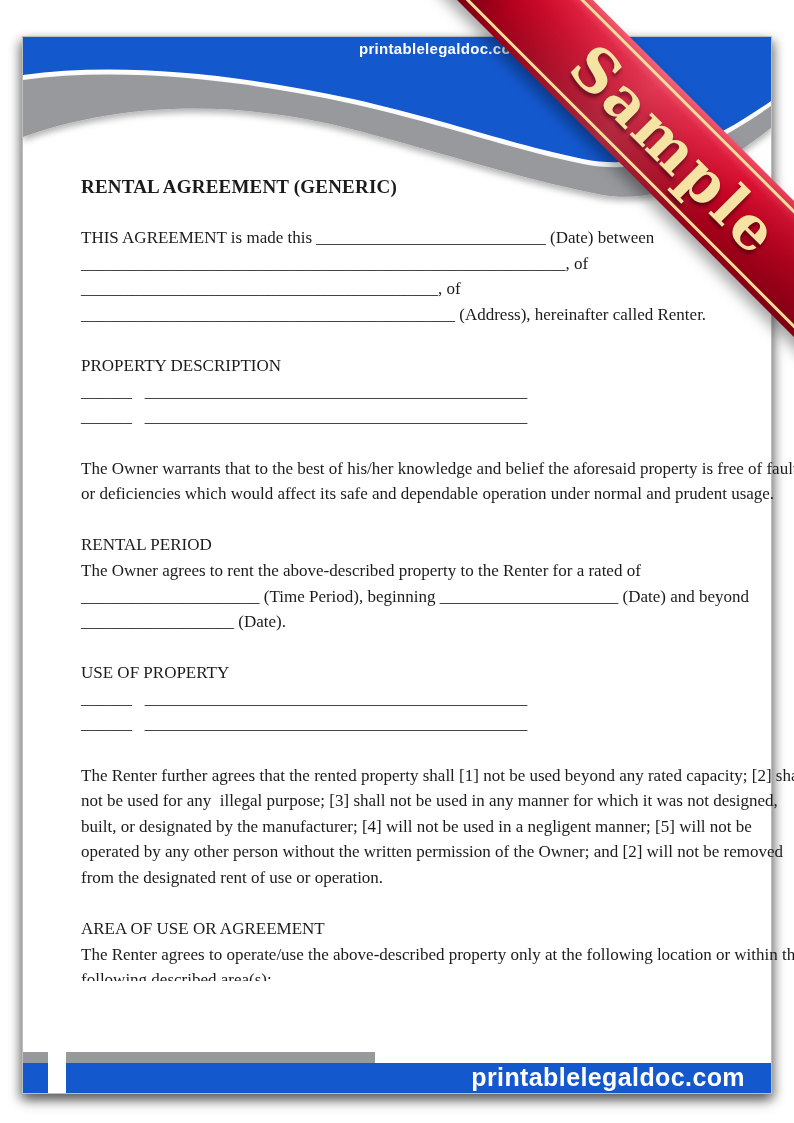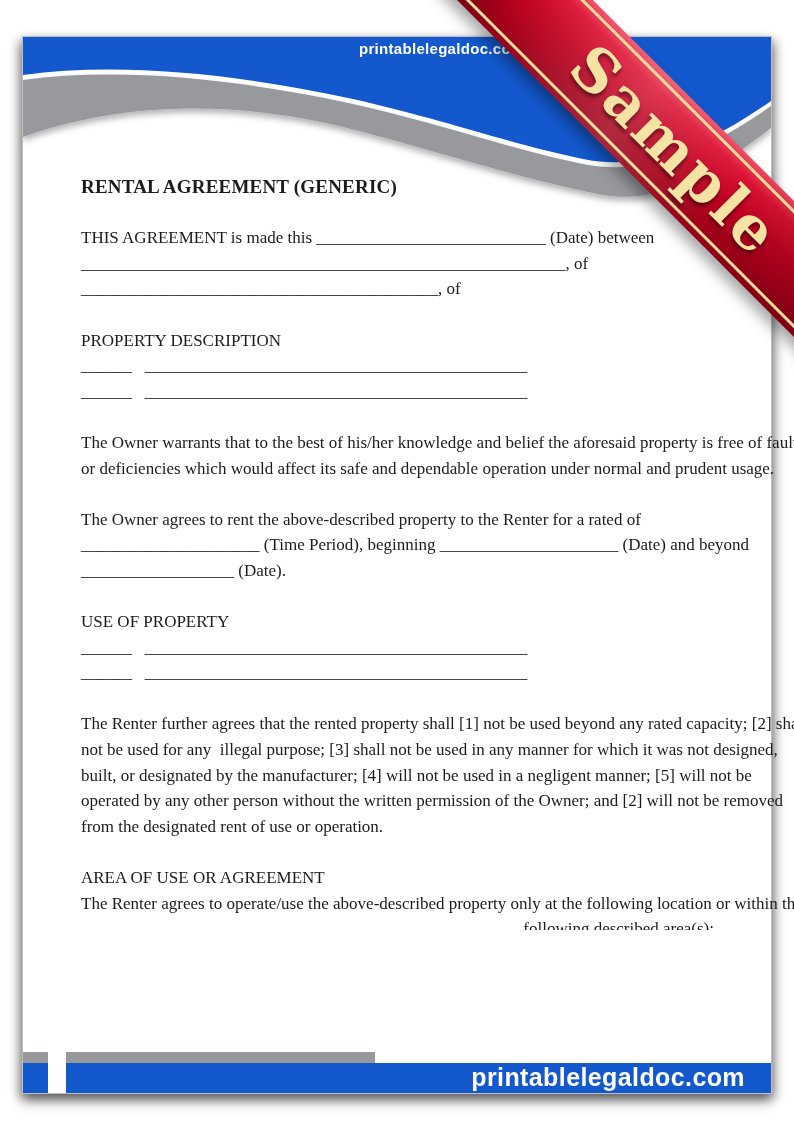--- a/index.html
+++ b/index.html
@@ -11,21 +11,21 @@
          border:1px solid #bfbfbf;}
   .header-wave{position:absolute;left:0;top:0;width:748px;height:190px;display:block;}
   .brand-top{position:absolute;left:336px;top:3px;color:#ffffff;
              font-family:"Liberation Sans",sans-serif;font-weight:bold;font-size:15px;letter-spacing:.3px;}
   
   .content{position:absolute;left:58px;top:137px;width:633px;color:#1b1b1b;
            font-size:17px;line-height:25.6px;}
   .title{font-weight:bold;font-size:19px;text-align:left;white-space:pre;letter-spacing:.2px;}
   .ln{white-space:pre;}
   .vgap{height:25.6px;}
-  .cut{height:14px;overflow:hidden;text-align:right;}
+  .cut{height:14px;overflow:hidden;}
   
   .footer-gray{position:absolute;left:0;top:1015px;width:352px;height:11px;background:#98999d;}
   .footer-blue{position:absolute;left:0;top:1026px;width:748px;height:30px;background:#1358cd;}
   .footer-notch{position:absolute;left:25px;top:1015px;width:18px;height:41px;background:#ffffff;}
   .brand-bottom{position:absolute;right:26px;top:1026px;height:30px;line-height:29px;color:#ffffff;
                 font-family:"Liberation Sans",sans-serif;font-weight:bold;font-size:25px;letter-spacing:.4px;}
   
   .ribbon{position:absolute;left:375px;top:102px;width:600px;height:96px;z-index:5;
           transform:rotate(45deg);
           background:linear-gradient(180deg,#ef4a63 0%,#dc1233 18%,#c50424 45%,#a8001b 78%,#930015 100%);
@@ -59,31 +59,33 @@
 
     <div class="brand-top">printablelegaldoc.com</div>
 
     <div class="content">
       <div class="title">RENTAL AGREEMENT (GENERIC)</div>
       <div class="vgap"></div>
 
       <div class="ln">THIS AGREEMENT is made this ___________________________ (Date) between</div>
       <div class="ln">_________________________________________________________, of</div>
       <div class="ln">__________________________________________, of</div>
+      <div class="ln">____________________________________________ (Address), hereinafter called Renter.</div>
       <div class="vgap"></div>
 
       <div class="ln">PROPERTY DESCRIPTION</div>
       <div class="ln">______   _____________________________________________</div>
       <div class="ln">______   _____________________________________________</div>
       <div class="vgap"></div>
 
       <div class="ln">The Owner warrants that to the best of his/her knowledge and belief the aforesaid property is free of faults</div>
       <div class="ln">or deficiencies which would affect its safe and dependable operation under normal and prudent usage.</div>
       <div class="vgap"></div>
 
+      <div class="ln">RENTAL PERIOD</div>
       <div class="ln">The Owner agrees to rent the above-described property to the Renter for a rated of</div>
       <div class="ln">_____________________ (Time Period), beginning _____________________ (Date) and beyond</div>
       <div class="ln">__________________ (Date).</div>
       <div class="vgap"></div>
 
       <div class="ln">USE OF PROPERTY</div>
       <div class="ln">______   _____________________________________________</div>
       <div class="ln">______   _____________________________________________</div>
       <div class="vgap"></div>
 

